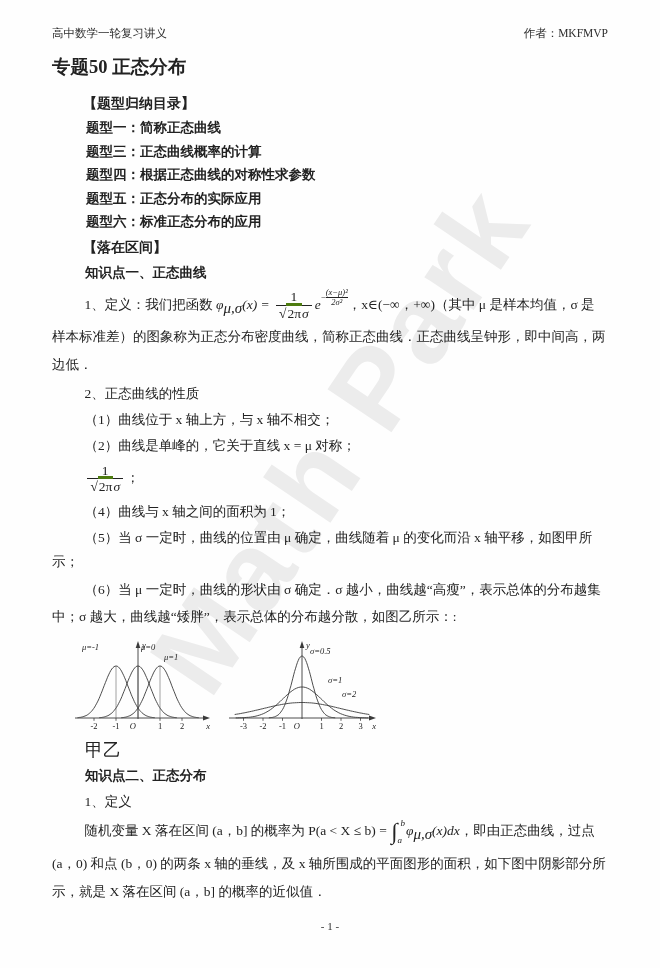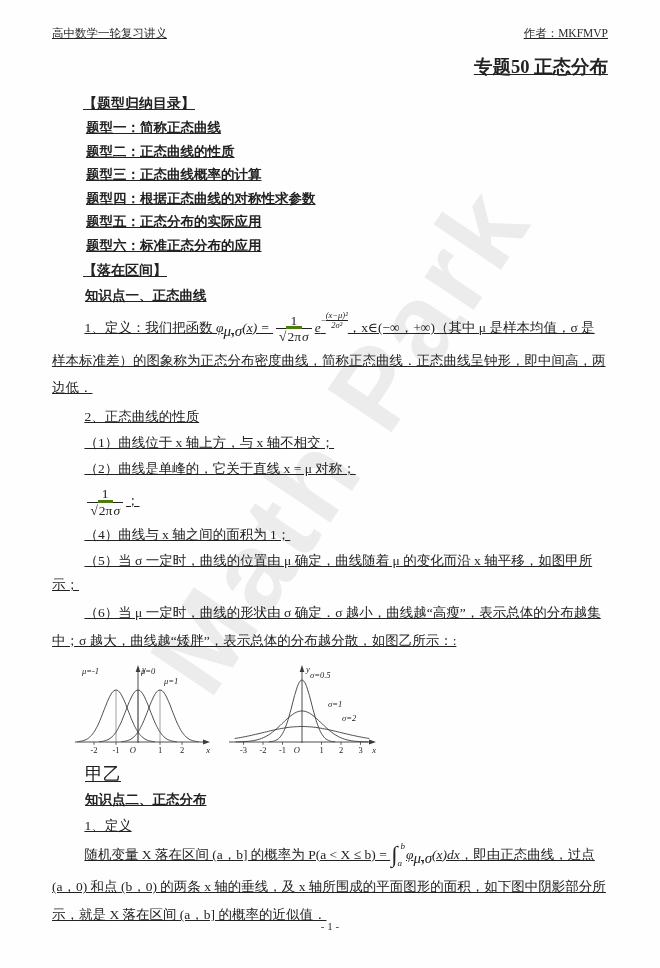--- a/index.html
+++ b/index.html
@@ -8,24 +8,24 @@
     font-family:"Liberation Serif","DejaVu Serif",serif;
     position:relative;overflow:hidden;
   }
   .page{position:relative;width:100%;height:100%;box-sizing:border-box;
     padding:26px 52px 0 52px;background:#fefefe;}
   .watermark{
     position:absolute;left:-50px;top:375px;width:780px;text-align:center;
     transform:rotate(-56deg);font-size:112px;font-weight:bold;letter-spacing:5px;
     font-family:"Liberation Sans",sans-serif;color:rgba(125,125,125,0.14);
     white-space:nowrap;z-index:0;pointer-events:none;}
-  .content{position:relative;z-index:1;text-decoration:underline;}
+  .content{position:relative;z-index:1;}
   .header{display:flex;justify-content:space-between;align-items:baseline;
     font-size:11.5px;color:#2d2d2d;}
-  .title{text-align:right;font-size:18.5px;font-weight:bold;margin:13px 0 13px 0;}
+  .title{text-align:left;font-size:18.5px;font-weight:bold;margin:13px 0 13px 0;}
   .sec-heading{font-weight:bold;font-size:14px;padding-left:31px;line-height:24px;margin-top:2px;}
   .catalog-item{font-weight:bold;font-size:13.5px;padding-left:34px;line-height:23.5px;}
   .sub-heading{font-weight:bold;font-size:13.5px;padding-left:33px;line-height:24px;margin-top:1px;}
   .para{font-size:13.5px;line-height:2.05;text-indent:2.4em;margin:3px 0;}
   .prop{font-size:13.5px;line-height:1.78;text-indent:2.4em;margin:2px 0;}
   .prop-tall{margin:5px 0;}
   
   .frac{display:inline-block;text-align:center;vertical-align:middle;
     line-height:1.15;margin:0 3px;text-indent:0;}
   .fnum{display:block;padding:0 2px;}
@@ -60,21 +60,20 @@
     <div class="header">
       <span>高中数学一轮复习讲义</span>
       <span>作者：MKFMVP</span>
     </div>
 
     <div class="title">专题50 正态分布</div>
 
     <div class="sec-heading">【题型归纳目录】</div>
     <div>
       <div class="catalog-item">题型一：简称正态曲线</div>
-      <div class="catalog-item">题型二：正态曲线的性质</div>
       <div class="catalog-item">题型三：正态曲线概率的计算</div>
       <div class="catalog-item">题型四：根据正态曲线的对称性求参数</div>
       <div class="catalog-item">题型五：正态分布的实际应用</div>
       <div class="catalog-item">题型六：标准正态分布的应用</div>
     </div>
 
     <div class="sec-heading">【落在区间】</div>
     <div class="sub-heading">知识点一、正态曲线</div>
 
     <p class="para">

